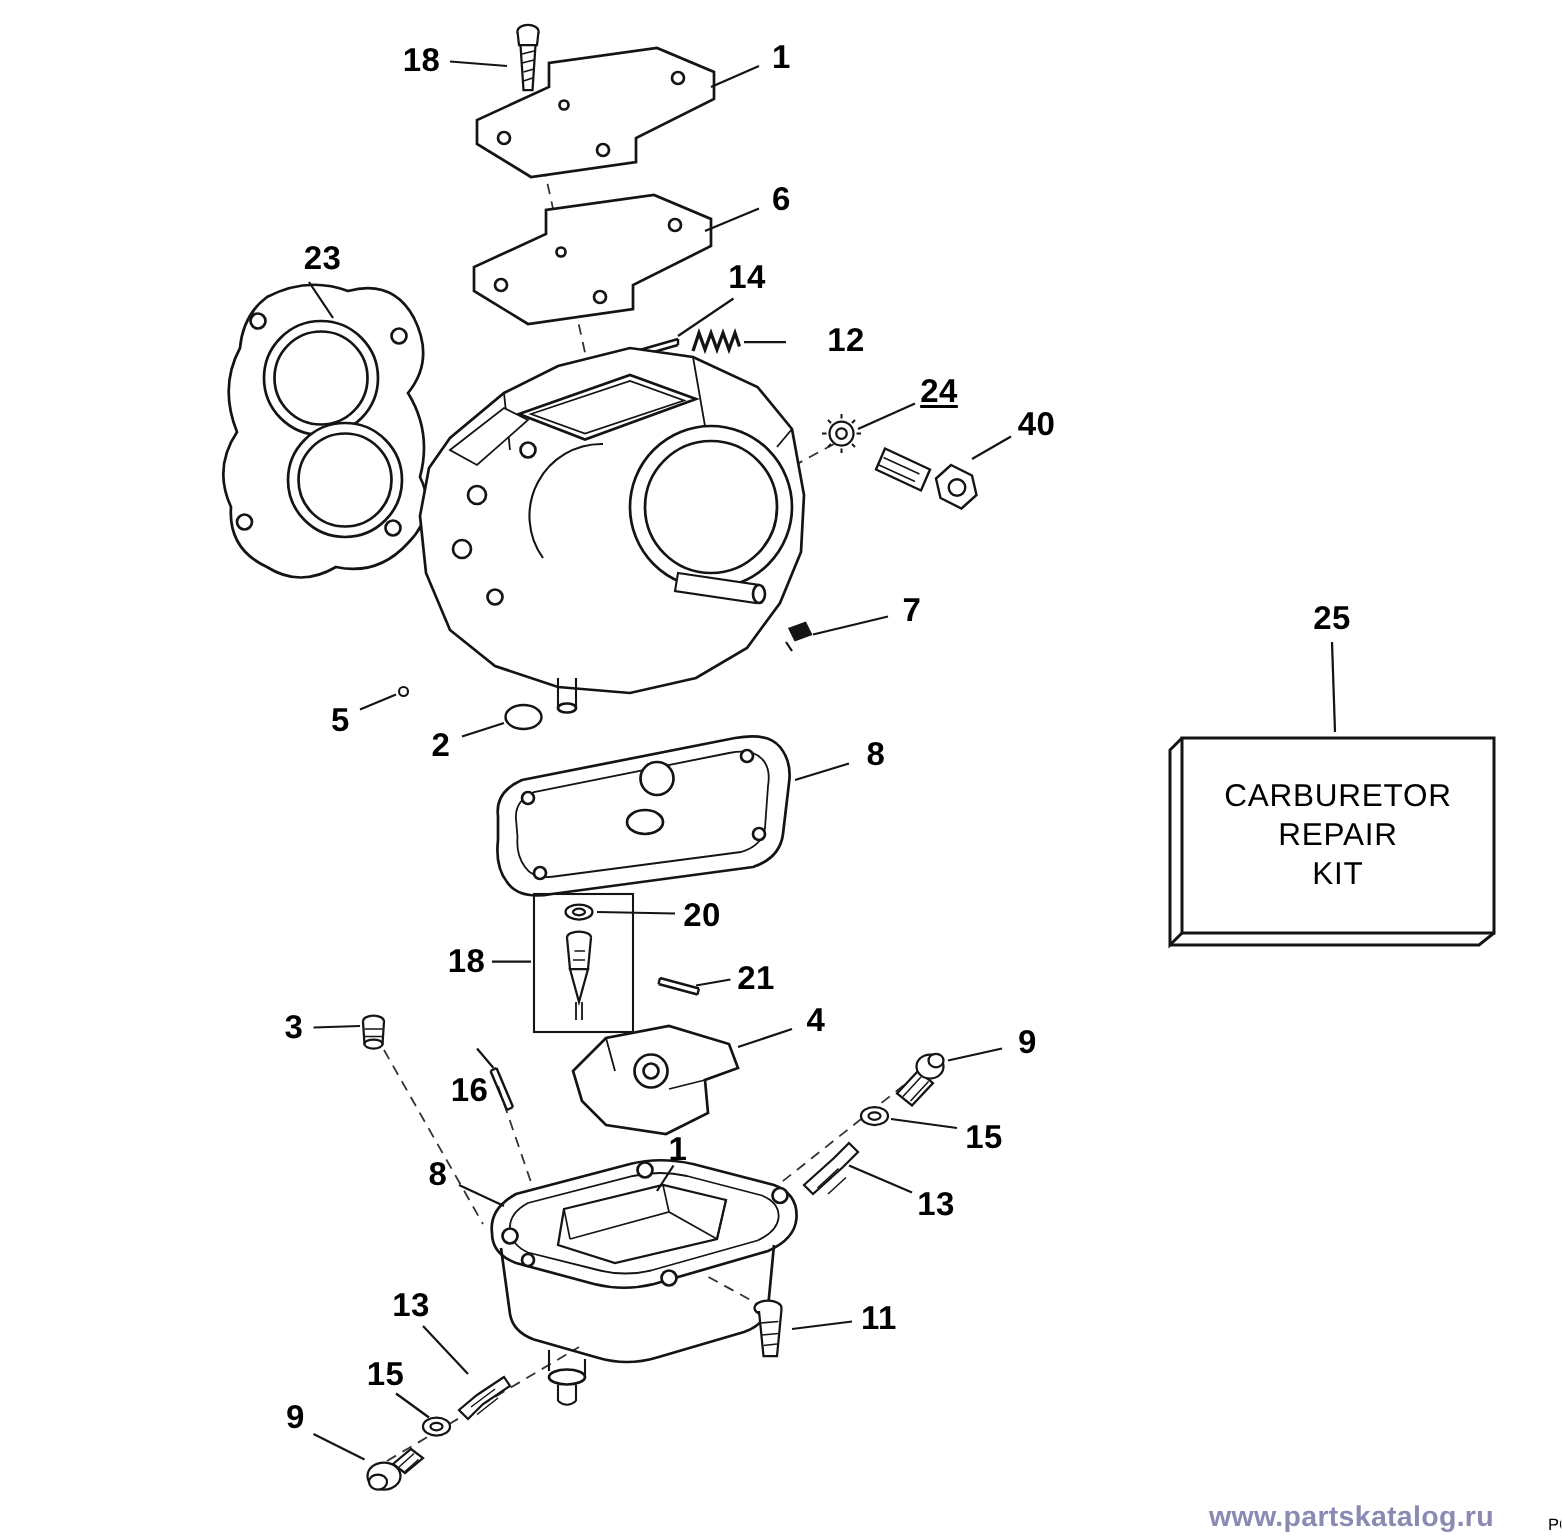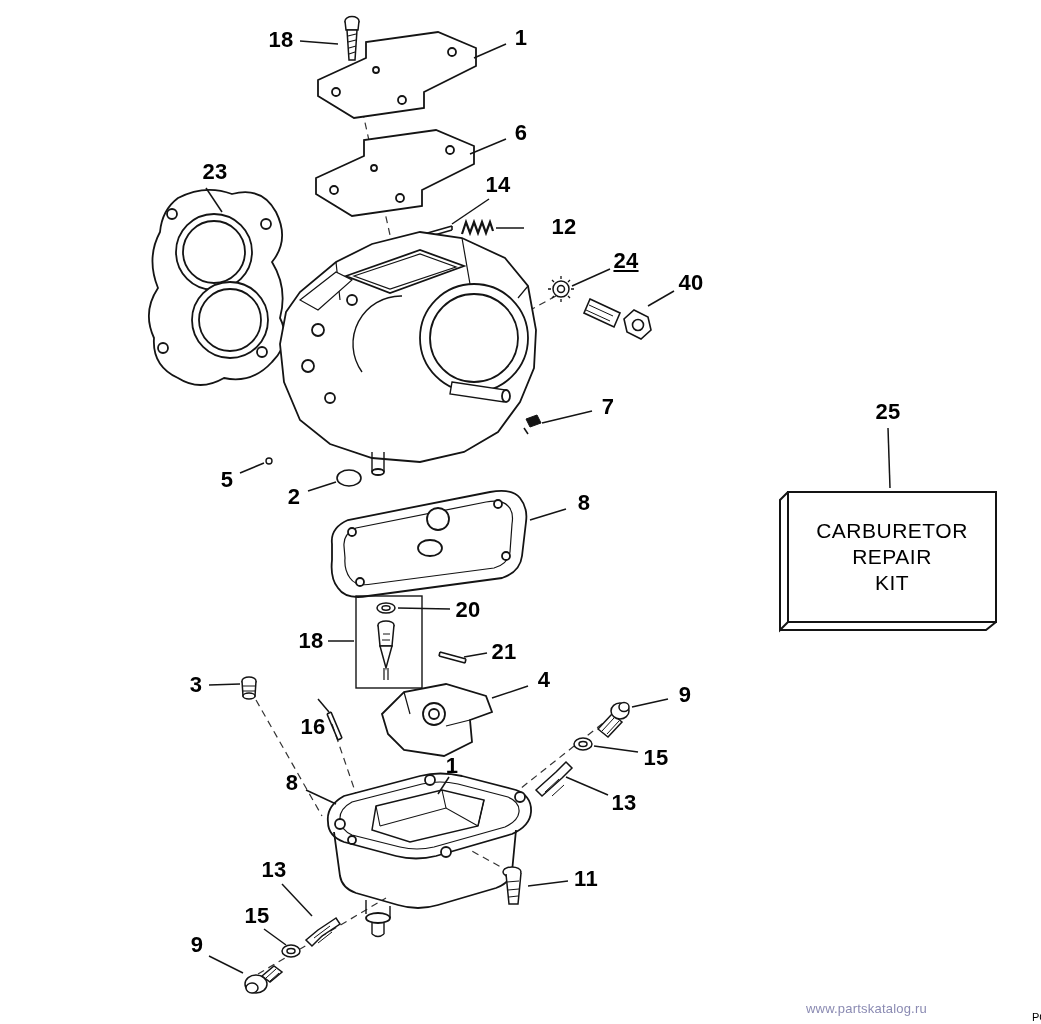--- a/index.html
+++ b/index.html
@@ -6,21 +6,21 @@
   html,body { width:1041px; height:1024px; background:#ffffff;
               font-family:"Liberation Sans", sans-serif; }
   .stage { position:relative; width:1041px; height:1024px; overflow:hidden; background:#fff; }
   .stage > svg { position:absolute; left:0; top:0; }
   .callout { position:absolute; transform:translate(-50%,-50%);
              font-weight:bold; font-size:22px; color:#000000; letter-spacing:.3px;
              white-space:nowrap; }
   .kit-text { position:absolute; left:788px; top:492px; width:208px; height:130px;
               display:flex; flex-direction:column; align-items:center; justify-content:center;
               gap:2px; font-size:21px; color:#000; letter-spacing:.5px; }
-  .watermark { position:absolute; left:806px; top:1001px; font-size:13px; font-weight:normal;
+  .watermark { position:absolute; left:806px; top:1001px; font-size:19px; font-weight:bold;
                color:#8a8ab2; letter-spacing:.2px; }
   .corner { position:absolute; left:1008px; top:1011px; font-size:11px; color:#000;margin-left:24px; }
 </style>
 </head>
 <body>
 
 <div class="stage">
 
   <svg width="1041" height="1024" viewBox="0 0 1041 1024">
     <defs>

